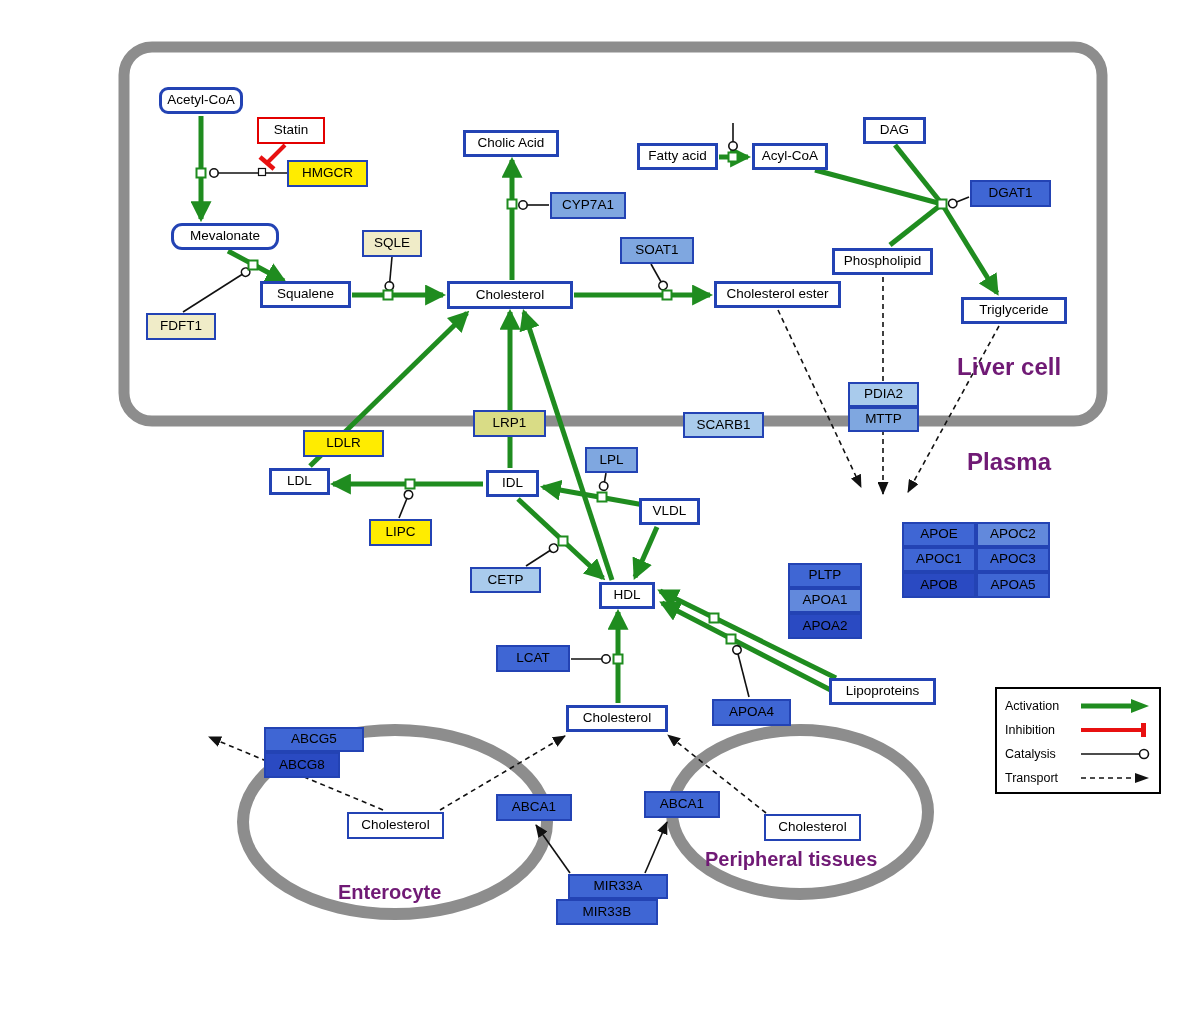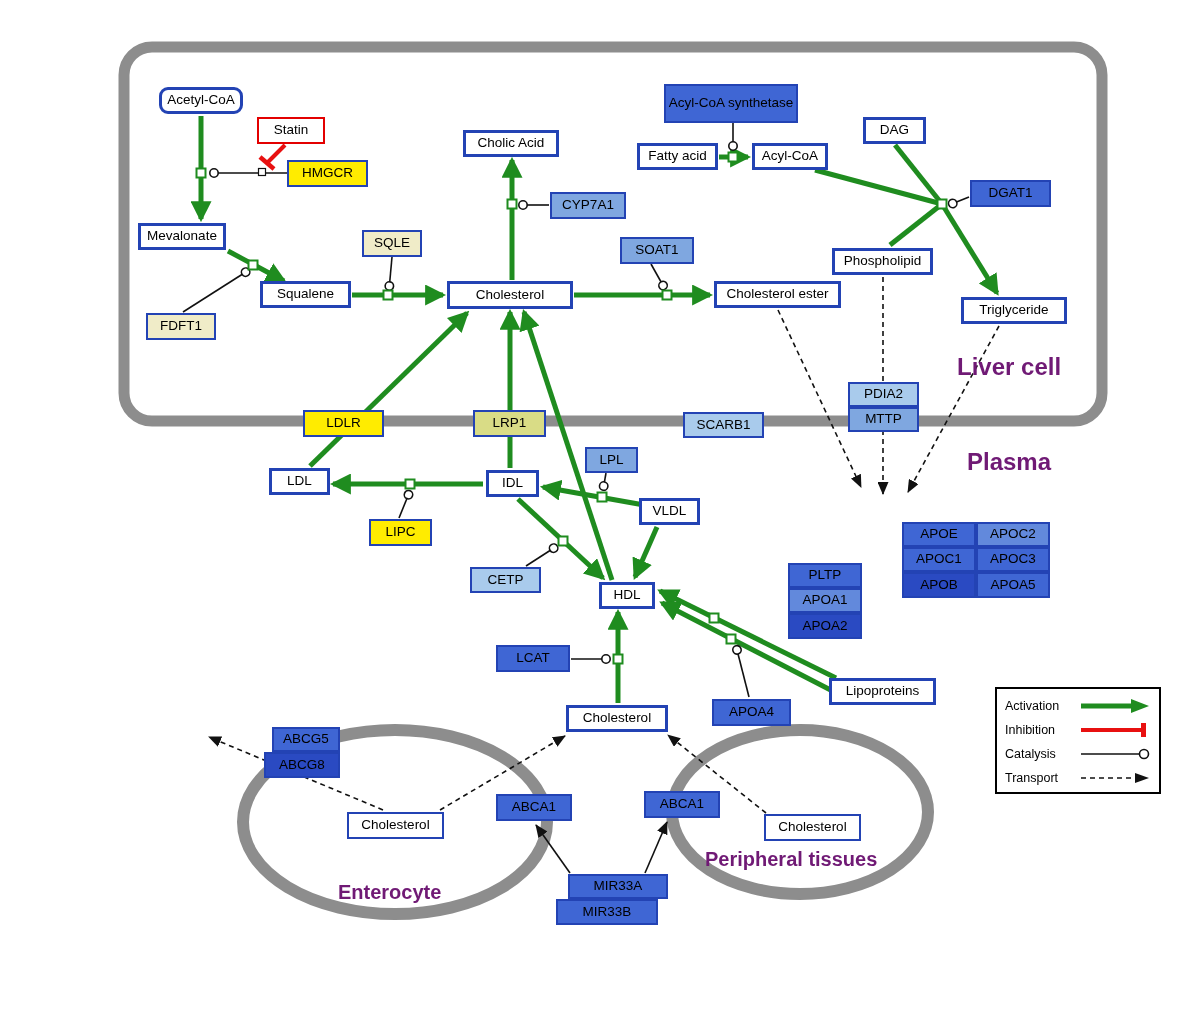--- a/index.html
+++ b/index.html
@@ -125,40 +125,39 @@
   </svg>
 
   <div class="clabel" style="left:957px;top:353px;font-size:24px;">Liver cell</div>
   <div class="clabel" style="left:967px;top:448px;font-size:24px;">Plasma</div>
   <div class="clabel" style="left:338px;top:855px;font-size:20px;margin-top:26px;">Enterocyte</div>
   <div class="clabel" style="left:705px;top:848px;font-size:20px;">Peripheral tissues</div>
 
   <div class="n th" style="left:159px;top:87px;width:84px;height:27px;border-radius:9px;">Acetyl-CoA</div>
   <div class="n rd" style="left:257px;top:117px;width:68px;height:27px;">Statin</div>
   <div class="n yl" style="left:287px;top:160px;width:81px;height:27px;">HMGCR</div>
-  <div class="n th" style="left:138px;top:223px;width:88px;height:27px;">Mevalonate</div>
+  <div class="n th" style="left:171px;top:223px;width:108px;height:27px;border-radius:11px;">Mevalonate</div>
   <div class="n py" style="left:146px;top:313px;width:70px;height:27px;">FDFT1</div>
   <div class="n th" style="left:260px;top:281px;width:91px;height:27px;">Squalene</div>
   <div class="n py" style="left:362px;top:230px;width:60px;height:27px;">SQLE</div>
   <div class="n th" style="left:463px;top:130px;width:96px;height:27px;">Cholic Acid</div>
   <div class="n lb2" style="left:550px;top:192px;width:76px;height:27px;">CYP7A1</div>
   <div class="n th" style="left:447px;top:281px;width:126px;height:28px;">Cholesterol</div>
   <div class="n lb2" style="left:620px;top:237px;width:74px;height:27px;">SOAT1</div>
   <div class="n th" style="left:714px;top:281px;width:127px;height:27px;">Cholesterol ester</div>
-  <div class="n b1" style="left:664px;top:84px;width:134px;height:39px;">Acyl-CoA synthetase</div>
   <div class="n th" style="left:637px;top:143px;width:81px;height:27px;">Fatty acid</div>
   <div class="n th" style="left:752px;top:143px;width:76px;height:27px;">Acyl-CoA</div>
   <div class="n th" style="left:863px;top:117px;width:63px;height:27px;">DAG</div>
   <div class="n b1" style="left:970px;top:180px;width:81px;height:27px;">DGAT1</div>
   <div class="n th" style="left:832px;top:248px;width:101px;height:27px;">Phospholipid</div>
   <div class="n th" style="left:961px;top:297px;width:106px;height:27px;">Triglyceride</div>
   <div class="n lb1" style="left:848px;top:382px;width:71px;height:25px;">PDIA2</div>
   <div class="n lb2" style="left:848px;top:407px;width:71px;height:25px;">MTTP</div>
   <div class="n lb1" style="left:683px;top:412px;width:81px;height:26px;">SCARB1</div>
-  <div class="n yl" style="left:303px;top:410px;width:81px;height:27px;">LDLR</div>
+  <div class="n yl" style="left:303px;top:430px;width:81px;height:27px;">LDLR</div>
   <div class="n ol" style="left:473px;top:410px;width:73px;height:27px;">LRP1</div>
   <div class="n th" style="left:269px;top:468px;width:61px;height:27px;">LDL</div>
   <div class="n th" style="left:486px;top:470px;width:53px;height:27px;">IDL</div>
   <div class="n lb2" style="left:585px;top:447px;width:53px;height:26px;">LPL</div>
   <div class="n th" style="left:639px;top:498px;width:61px;height:27px;">VLDL</div>
   <div class="n yl" style="left:369px;top:519px;width:63px;height:27px;">LIPC</div>
   <div class="n lb1" style="left:470px;top:567px;width:71px;height:26px;">CETP</div>
   <div class="n th" style="left:599px;top:582px;width:56px;height:27px;">HDL</div>
   <div class="n b1" style="left:788px;top:563px;width:74px;height:25px;">PLTP</div>
   <div class="n b3" style="left:788px;top:588px;width:74px;height:25px;">APOA1</div>
@@ -166,21 +165,21 @@
   <div class="n b1" style="left:902px;top:522px;width:74px;height:25px;">APOE</div>
   <div class="n b3" style="left:976px;top:522px;width:74px;height:25px;">APOC2</div>
   <div class="n b1" style="left:902px;top:547px;width:74px;height:25px;">APOC1</div>
   <div class="n b1" style="left:976px;top:547px;width:74px;height:25px;">APOC3</div>
   <div class="n b2" style="left:902px;top:572px;width:74px;height:26px;">APOB</div>
   <div class="n b1" style="left:976px;top:572px;width:74px;height:26px;">APOA5</div>
   <div class="n b1" style="left:496px;top:645px;width:74px;height:27px;">LCAT</div>
   <div class="n b1" style="left:712px;top:699px;width:79px;height:27px;">APOA4</div>
   <div class="n th" style="left:829px;top:678px;width:107px;height:27px;">Lipoproteins</div>
   <div class="n th" style="left:566px;top:705px;width:102px;height:27px;">Cholesterol</div>
-  <div class="n b1" style="left:272px;top:727px;width:68px;height:25px;">ABCG5</div>
+  <div class="n b1" style="left:264px;top:727px;width:100px;height:25px;">ABCG5</div>
   <div class="n b2" style="left:264px;top:752px;width:76px;height:26px;">ABCG8</div>
   <div class="n" style="left:347px;top:812px;width:97px;height:27px;">Cholesterol</div>
   <div class="n b1" style="left:496px;top:794px;width:76px;height:27px;">ABCA1</div>
   <div class="n b1" style="left:644px;top:791px;width:76px;height:27px;">ABCA1</div>
   <div class="n" style="left:764px;top:814px;width:97px;height:27px;">Cholesterol</div>
   <div class="n b1" style="left:556px;top:874px;width:100px;height:25px;margin-left:12px;">MIR33A</div>
   <div class="n b1" style="left:556px;top:899px;width:102px;height:26px;">MIR33B</div>
 
   <div id="legend">
     <div class="lrow">

